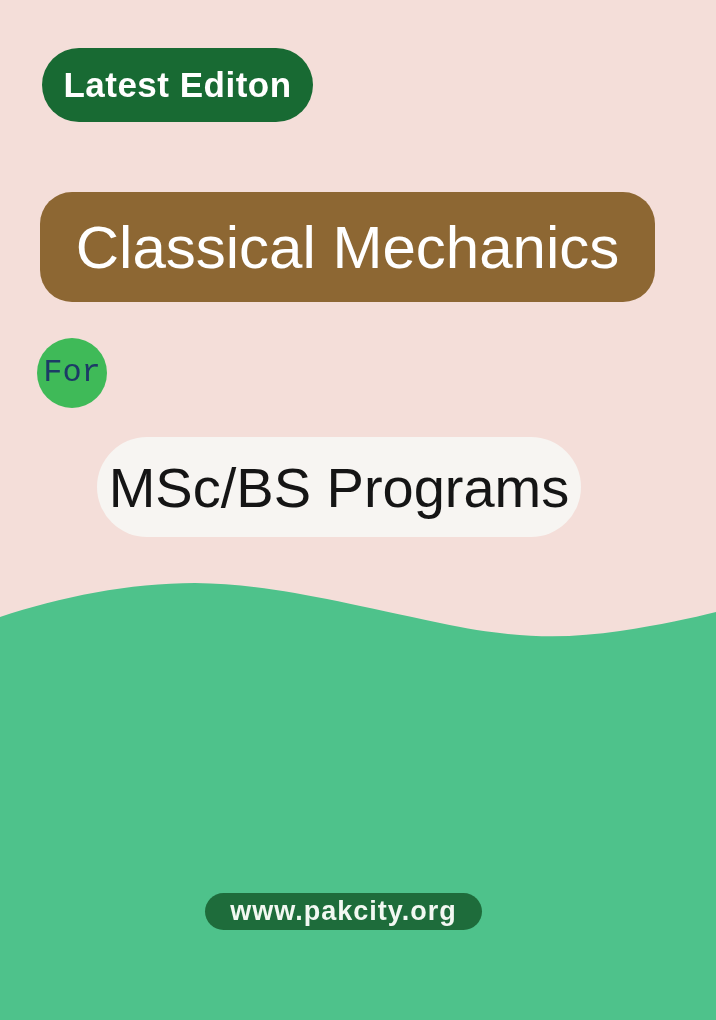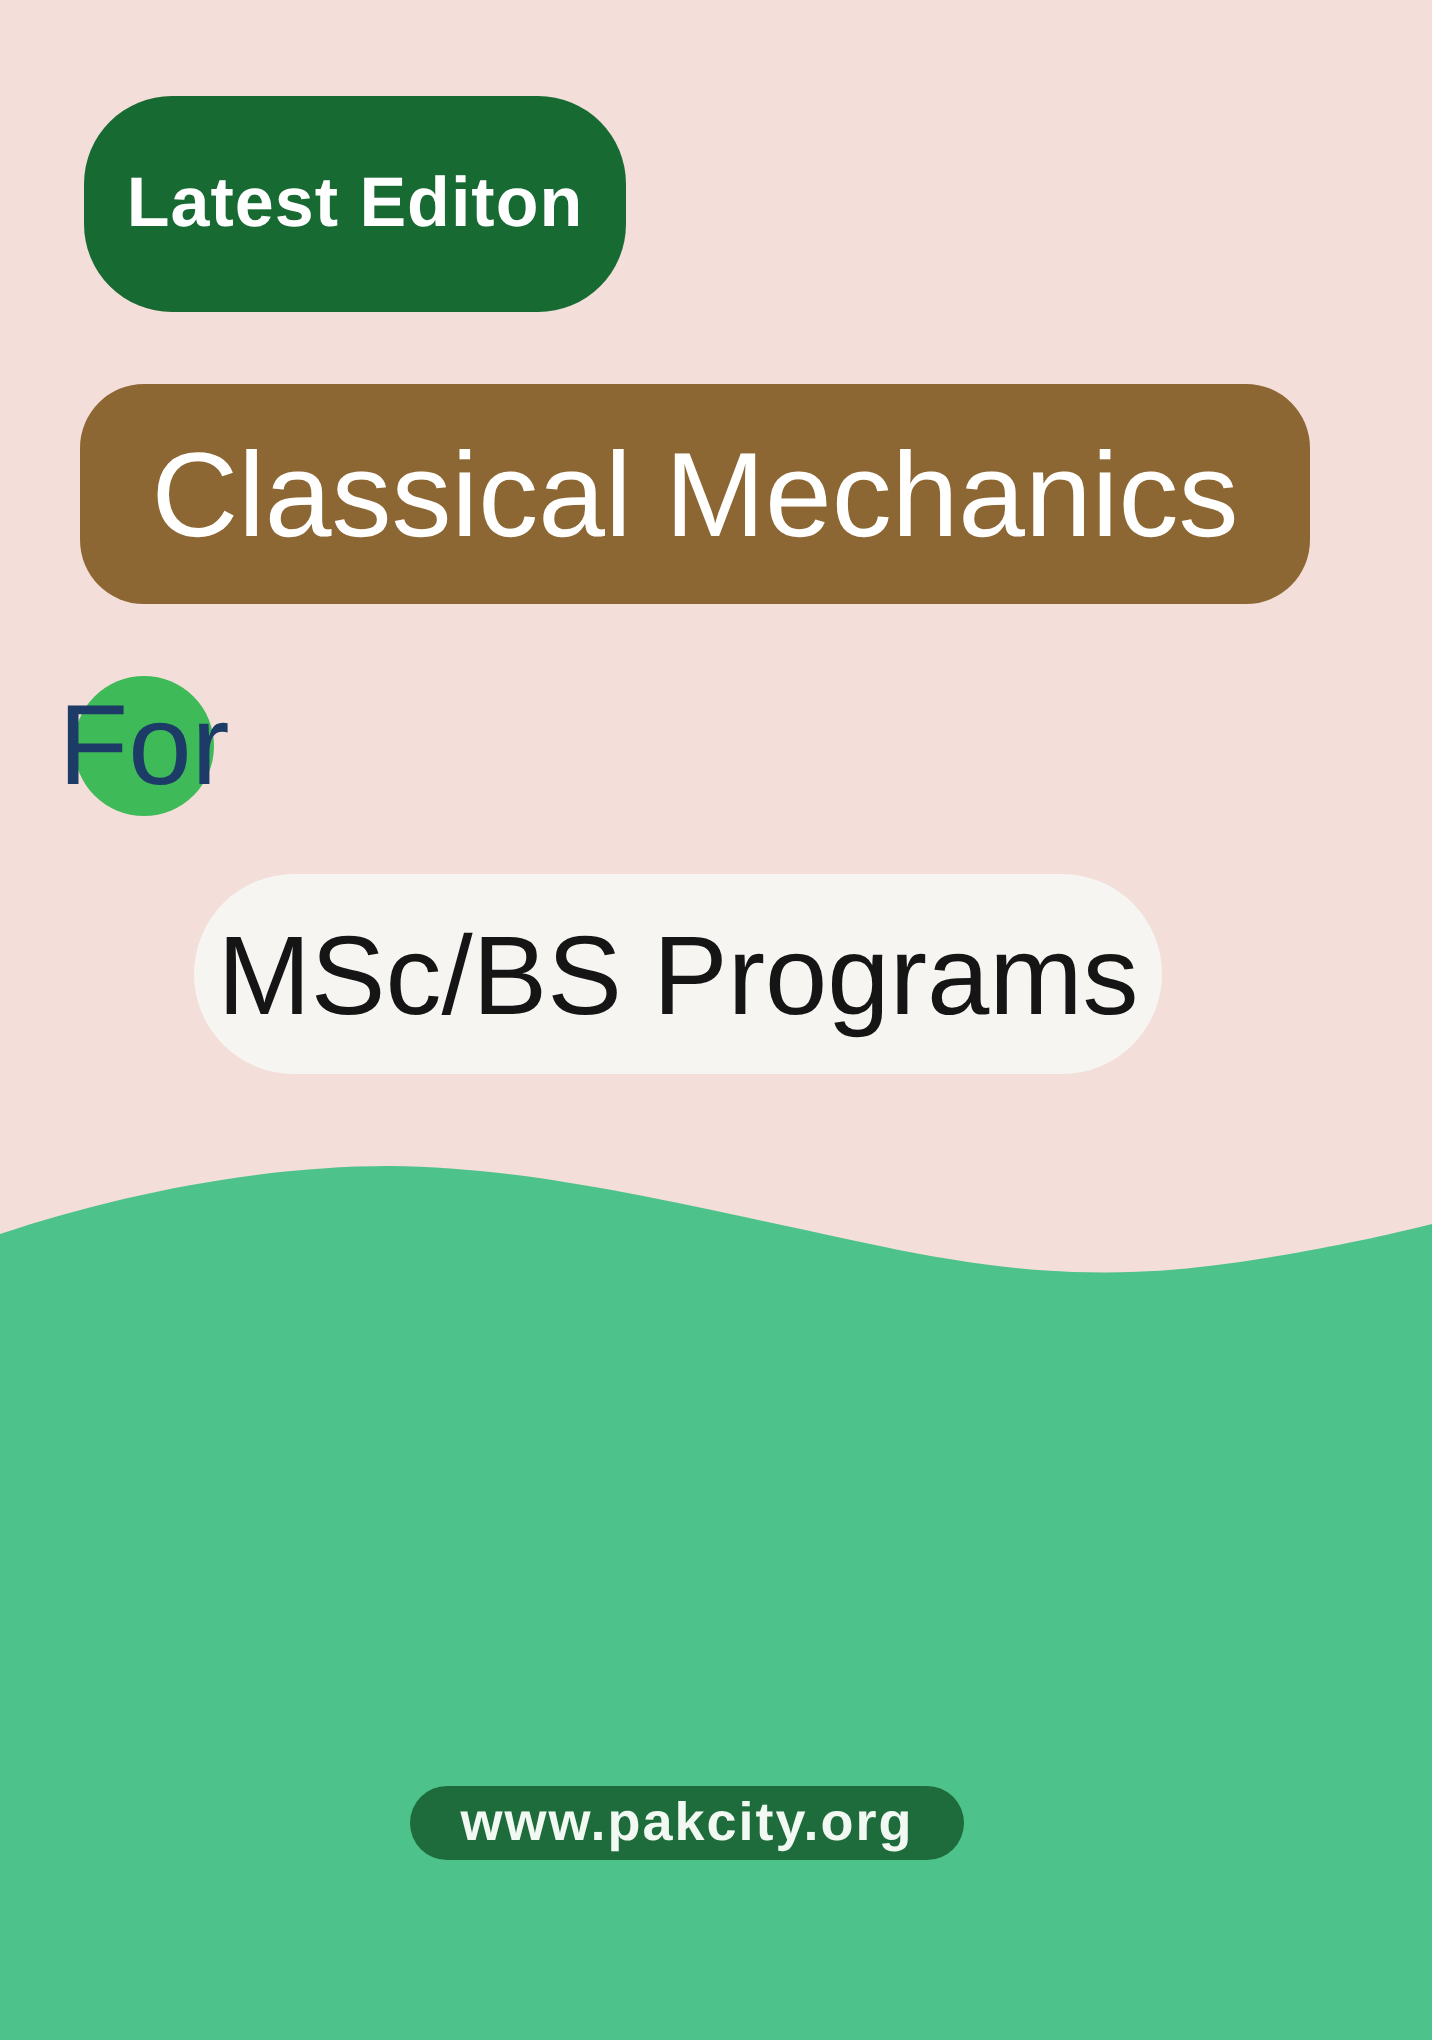--- a/index.html
+++ b/index.html
@@ -16,21 +16,21 @@
   }
   .cover {
     position: absolute;
     inset: 0;
   }
   .badge {
     position: absolute;
     left: 42px;
     top: 48px;
     width: 271px;
-    height: 108px;
+    height: 74px;
     background: var(--badge-green, #186a33);
     border-radius: 44px;
     display: flex;
     align-items: center;
     justify-content: center;
   }
   .badge .label {
     color: #ffffff;
     font-size: 35px;
     font-weight: bold;
@@ -61,23 +61,24 @@
     width: 70px;
     height: 70px;
     border-radius: 50%;
     background: var(--circle-green, #3fba58);
     display: flex;
     align-items: center;
     justify-content: center;
   }
   .for-circle .for-text {
     color: var(--for-text-navy, #1c3b66);
-    font-size: 57px;
+    font-size: 32px;
     font-weight: 400;
     line-height: 1;
+    font-family: Liberation Mono, monospace;
   }
   .programs-pill {
     position: absolute;
     left: 97px;
     top: 437px;
     width: 484px;
     height: 100px;
     background: var(--subtitle-bg, #f7f5f2);
     border-radius: 50px;
     display: flex;

